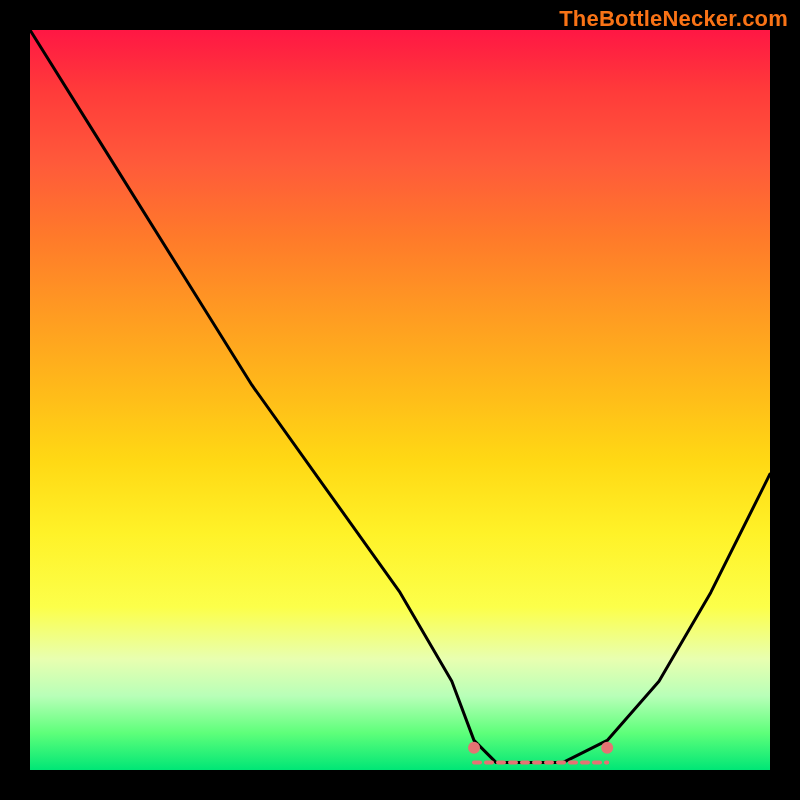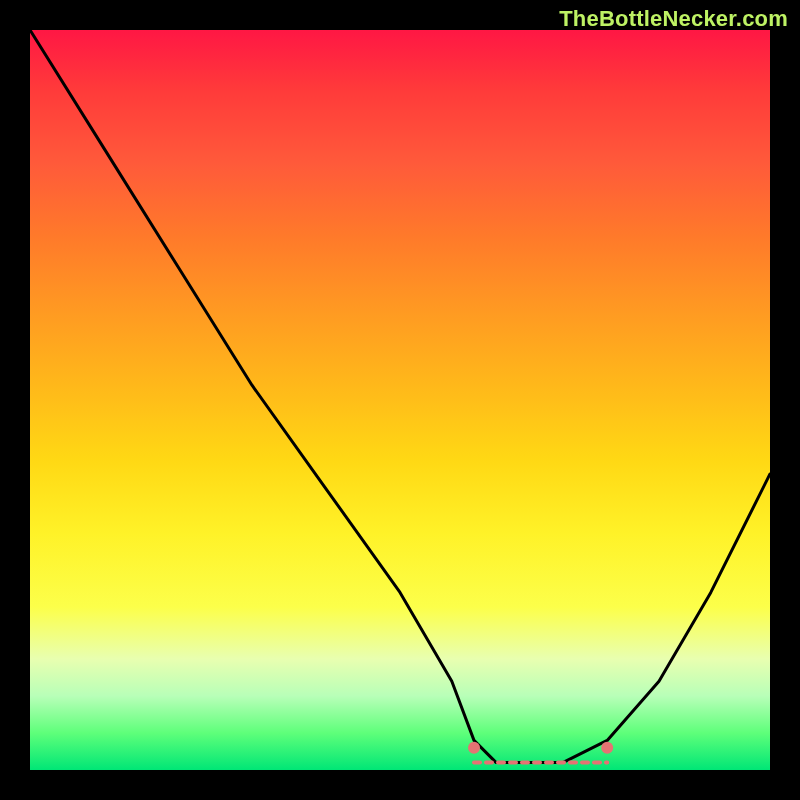--- a/index.html
+++ b/index.html
@@ -37,21 +37,21 @@
       #e8ffb0 85%,
       #b8ffb8 90%,
       #5eff7a 95%,
       #00e676 100%
     );
   }
   .watermark {
     position: absolute;
     top: 6px;
     right: 12px;
-    color: #bef264;
+    color: #f97316;
     font-size: 22px;
     font-weight: 600;
     letter-spacing: 0.2px;
     z-index: 5;
   }
   .curve-svg {
     position: absolute;
     left: 0;
     top: 0;
     width: 740px;

